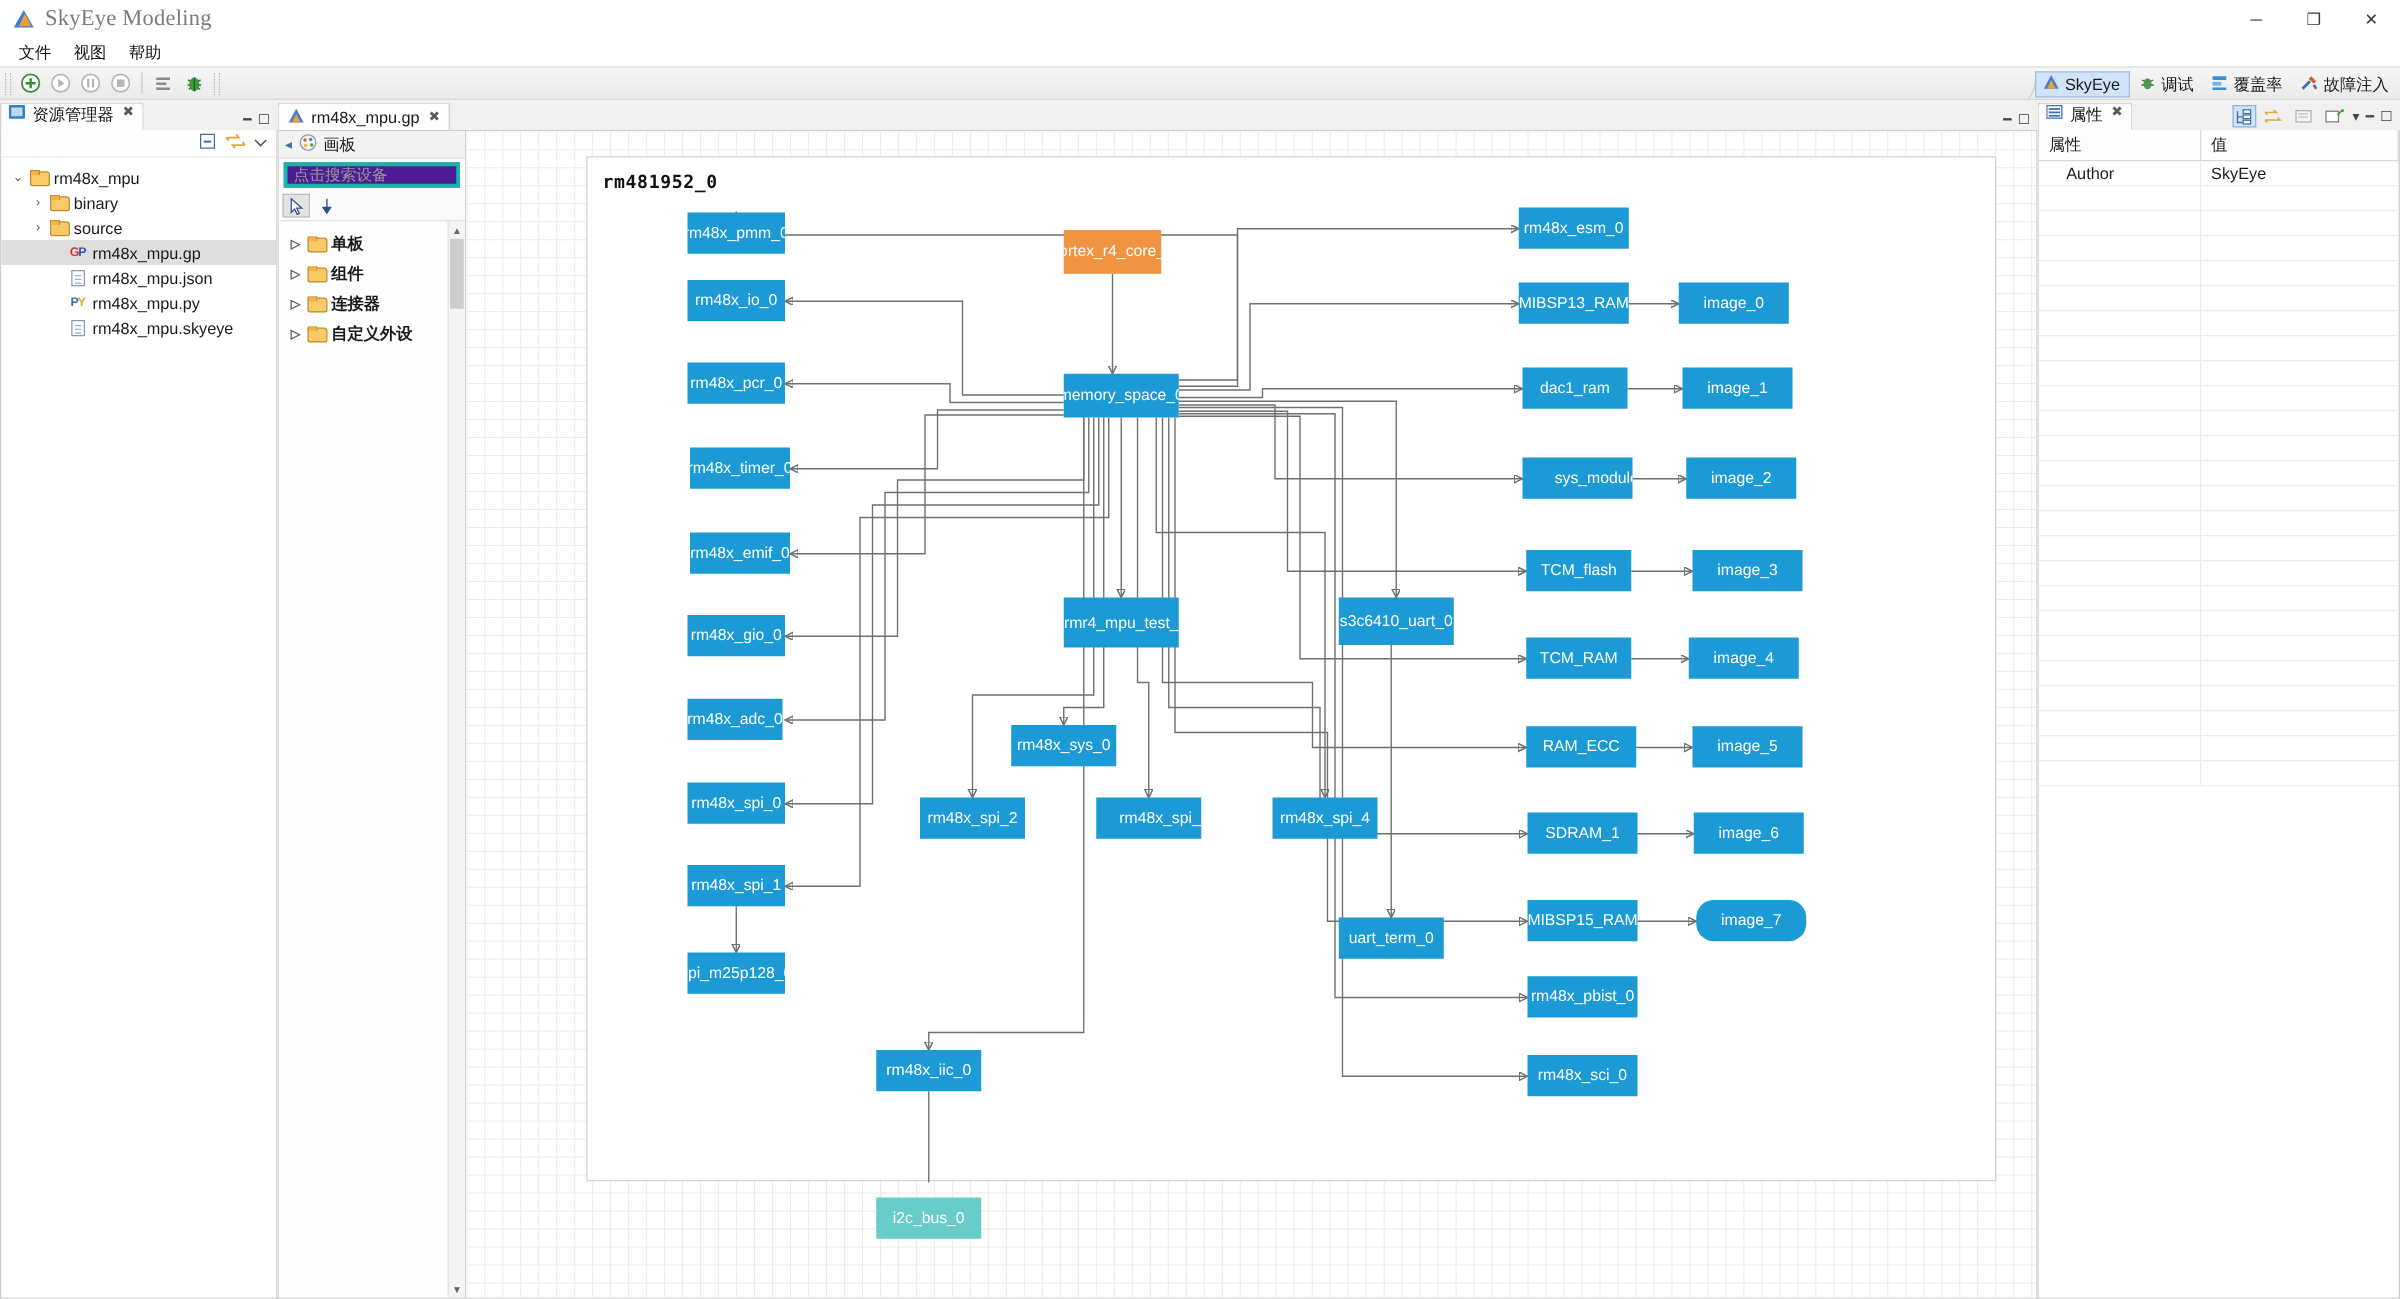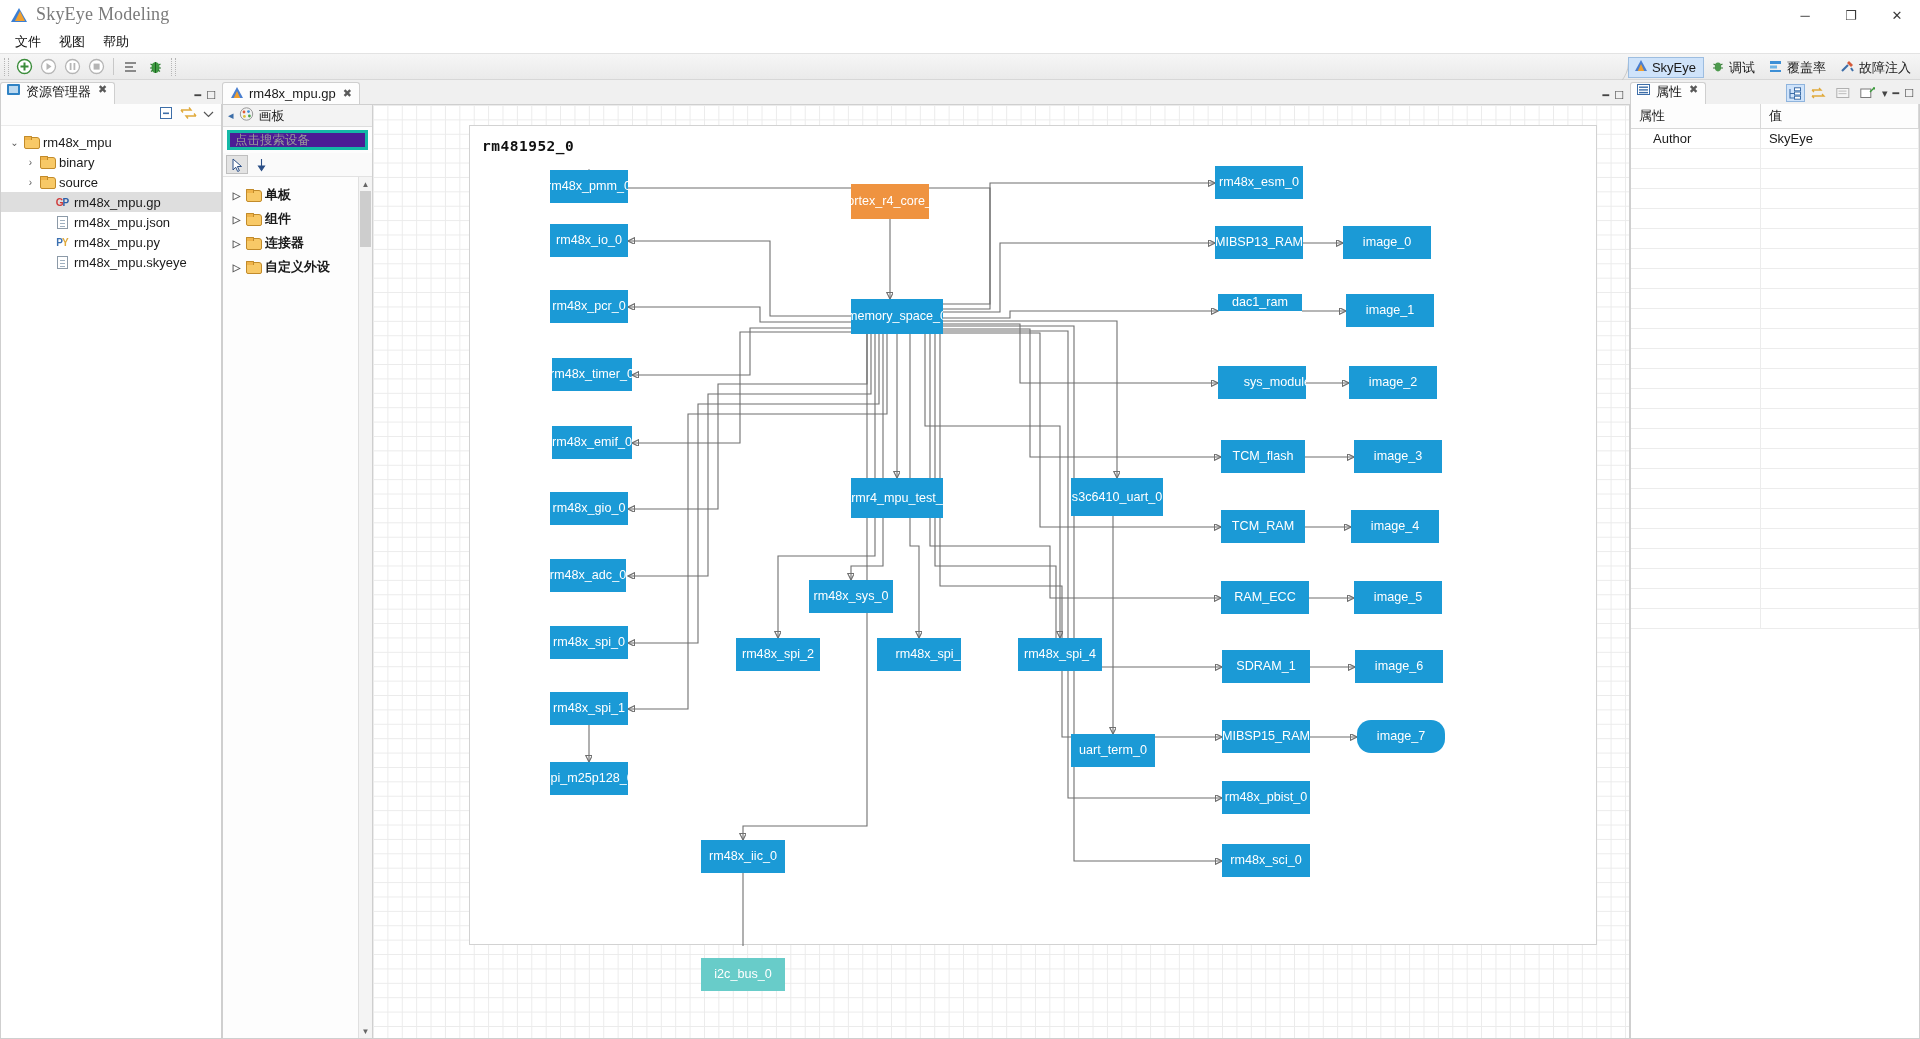--- a/index.html
+++ b/index.html
@@ -640,21 +640,21 @@
                 </div>
                 <div class="node blue" style="left: 745px; top: 40px; width: 88px; height: 33px;">
                   <span>rm48x_esm_0</span>
                 </div>
                 <div class="node blue" style="left: 745px; top: 100px; width: 88px; height: 33px;">
                   <span>MIBSP13_RAM</span>
                 </div>
                 <div class="node blue" style="left: 873px; top: 100px; width: 88px; height: 33px;">
                   <span>image_0</span>
                 </div>
-                <div class="node blue" style="left: 748px; top: 168px; width: 84px; height: 17px; text-align: center;">
+                <div class="node blue" style="left: 748px; top: 168px; width: 84px; height: 33px; text-align: center;">
                   <span>dac1_ram</span>
                 </div>
                 <div class="node blue" style="left: 876px; top: 168px; width: 88px; height: 33px;">
                   <span>image_1</span>
                 </div>
                 <div class="node blue" style="left: 748px; top: 240px; width: 88px; height: 33px; padding-left: 40px;">
                   <span>sys_modules</span>
                 </div>
                 <div class="node blue" style="left: 879px; top: 240px; width: 88px; height: 33px;">
                   <span>image_2</span>

